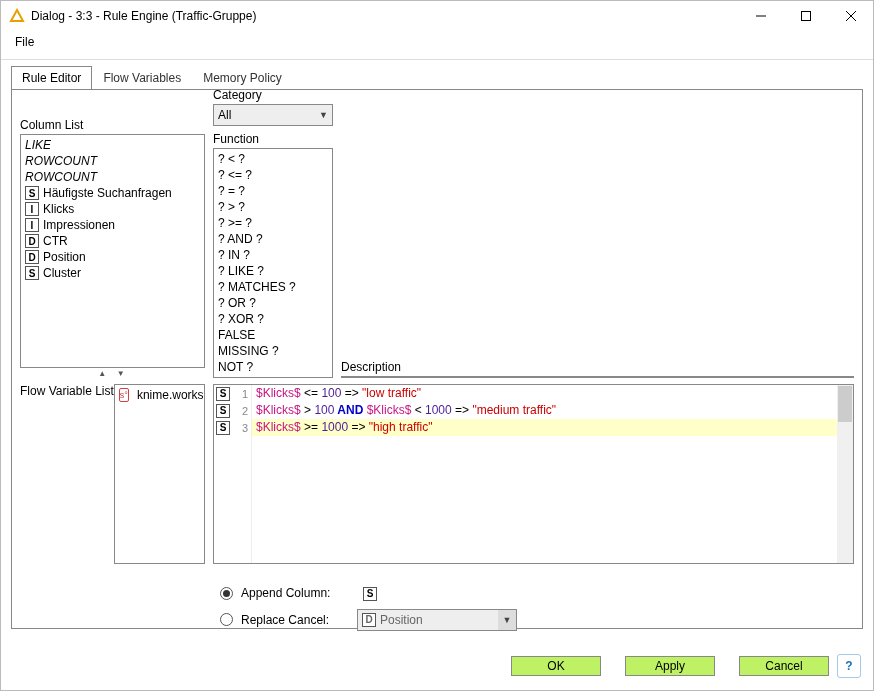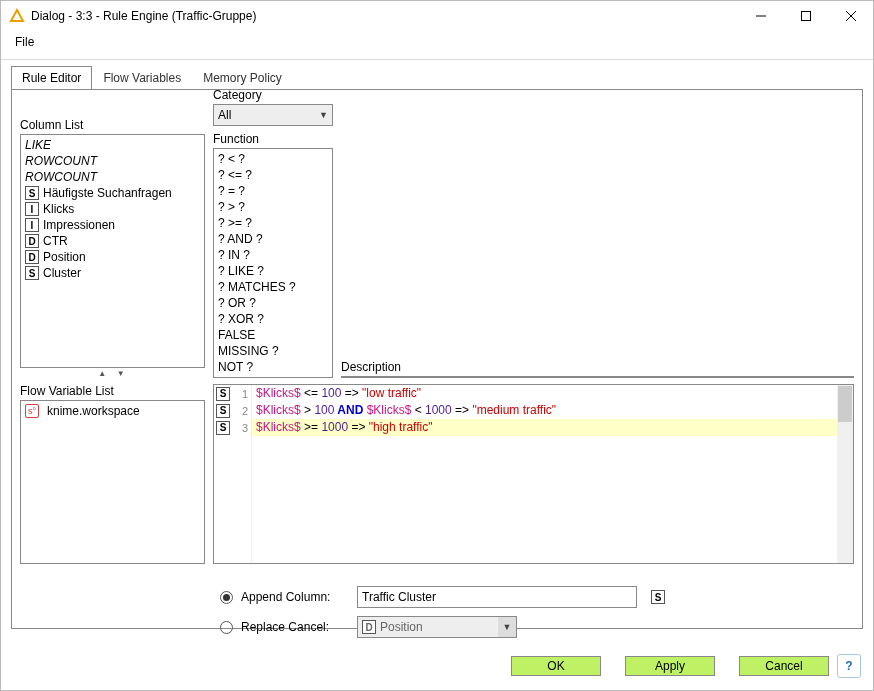--- a/index.html
+++ b/index.html
@@ -37,21 +37,21 @@
 .select { width: 100%; height: 22px; border: 1px solid #888; background: #eee; padding: 0 4px; display: flex; align-items: center; justify-content: space-between; margin-bottom: 6px; }
 .fn-list { flex: 1; }
 
 .desc-box { flex: 1; position: relative; }
 .scrollbtn { position: absolute; right: 1px; width: 16px; height: 16px; background: #eee; border: 1px solid #ccc; display: flex; align-items: center; justify-content: center; font-size: 8px; }
 .scrollbtn.top { top: 1px; }
 .scrollbtn.bottom { bottom: 1px; }
 
 .divider-dots { height: 10px; display: flex; align-items: center; justify-content: center; gap: 14px; color: #555; font-size: 8px; letter-spacing: 2px; }
 
-.flowvar { display: flex; flex-direction: column; height: 180px; }
+.flowvar { display: flex; height: 180px; }
 .left-column { display: flex; flex-direction: column; width: 185px; }
 
 .expr-area { display: flex; flex-direction: column; flex: 1; }
 .expr-editor { border: 1px solid #888; background: #fff; flex: 1; display: flex; position: relative; }
 .gutter { width: 38px; background: #fff; border-right: 1px solid #eee; }
 .gutter-line { display: flex; align-items: center; height: 17px; padding-left: 2px; gap: 4px; }
 .gutter-num { width: 14px; text-align: right; color: #888; font-size: 11px; }
 .code { flex: 1; font-family: Consolas, monospace; }
 .code-line { height: 17px; padding-left: 4px; white-space: pre; font-family: Consolas, monospace; font-size: 13px; }
 .code-line.highlight { background: #ffffc8; }
@@ -247,21 +247,20 @@
       </div>
     </div>
   </div>
 
   <div class="radio-rows">
     <div class="radio-row">
       <span class="radio">
           <span class="dot"></span>
         </span>
       <span class="radio-label">Append Column:</span>
-      <input class="text-input" value="Traffic Cluster" style="">
       <span class="type-badge"><span class="type-badge-inner">S</span></span>
     </div>
     <div class="radio-row">
       <span class="radio"></span>
       <span class="radio-label">Replace Cancel:</span>
       <div class="text-input disabled" style="display:flex;align-items:center;width:160px">
         <span class="type-badge-inner" style="margin-right:4px">D</span>
         <span style="flex:1">Position</span>
         <span style="width:18px;height:20px;background:#ddd;display:inline-flex;align-items:center;justify-content:center;margin-right:-4px" class="chev">▼</span>
       </div>

